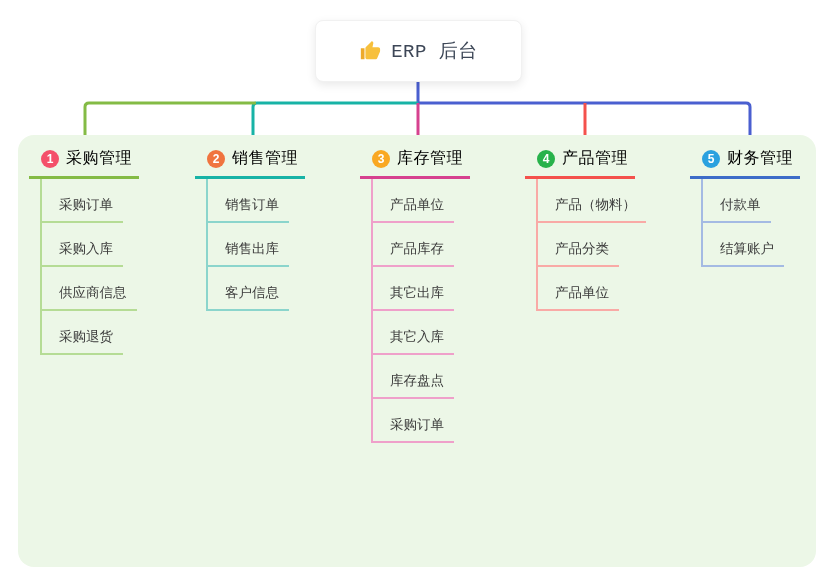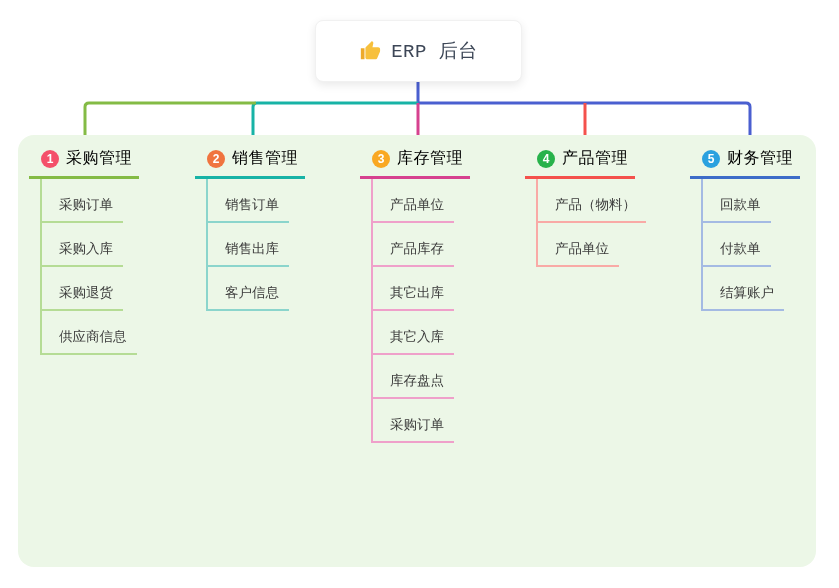--- a/index.html
+++ b/index.html
@@ -81,24 +81,24 @@
       <span class="branch-label">采购管理</span>
     </div>
     <ul class="children">
         <li>
           <span class="child-node">采购订单</span>
         </li>
         <li>
           <span class="child-node">采购入库</span>
         </li>
         <li>
-          <span class="child-node">采购退货</span>
+          <span class="child-node">供应商信息</span>
         </li>
         <li>
-          <span class="child-node">供应商信息</span>
+          <span class="child-node">采购退货</span>
         </li>
       </ul>
   </div>
 
   <div class="branch" style="left: 177px; --line: #17b3a6; --light: #8bd5cc; --badge: #f0743f;">
     <div class="branch-header">
       <span class="badge">2</span>
       <span class="branch-label">销售管理</span>
     </div>
     <ul class="children">
@@ -144,35 +144,35 @@
   <div class="branch" style="left: 507px; --line: #f4514c; --light: #f9aaa6; --badge: #28b24b;">
     <div class="branch-header">
       <span class="badge">4</span>
       <span class="branch-label">产品管理</span>
     </div>
     <ul class="children">
         <li>
           <span class="child-node">产品（物料）</span>
         </li>
         <li>
+          <span class="child-node">产品分类</span>
+        </li>
+        <li>
           <span class="child-node">产品单位</span>
         </li>
       </ul>
   </div>
 
   <div class="branch" style="left: 672px; --line: #3d6cc8; --light: #a4bae3; --badge: #2aa1df;">
     <div class="branch-header">
       <span class="badge">5</span>
       <span class="branch-label">财务管理</span>
     </div>
     <ul class="children">
         <li>
-          <span class="child-node">回款单</span>
-        </li>
-        <li>
           <span class="child-node">付款单</span>
         </li>
         <li>
           <span class="child-node">结算账户</span>
         </li>
       </ul>
   </div>
 </div>
 
 </body></html>

